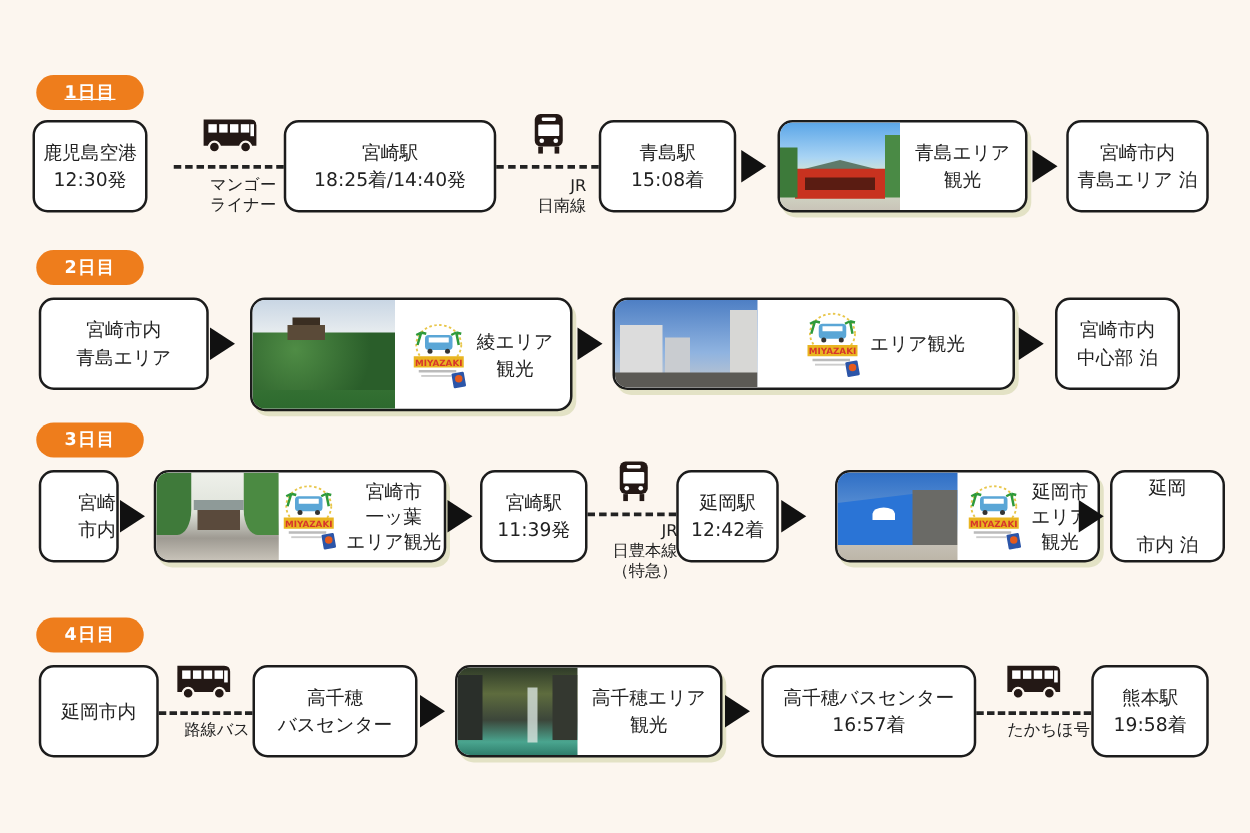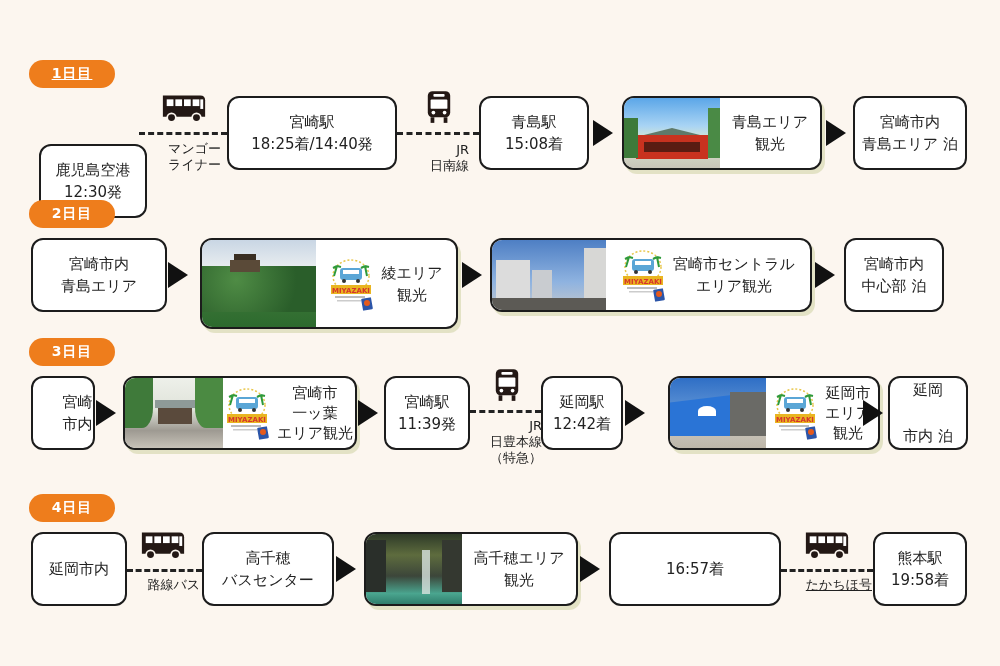--- a/index.html
+++ b/index.html
@@ -111,21 +111,21 @@
       <rect x="6" y="40" width="30" height="2" fill="#bbb"></rect>
       <rect x="8" y="44" width="24" height="1.5" fill="#ccc"></rect>
       <rect x="33" y="42" width="10" height="12" rx="1" fill="#2c55a8" transform="rotate(-10 38 48)"></rect>
       <circle cx="38" cy="47" r="3" fill="#e55a1c"></circle>
     </symbol>
   </defs>
 </svg>
 
 <div class="day-badge" style="left:29px;top:60px;text-decoration:underline;">1日目</div>
 
-<div class="box" style="left:39px;top:96px;width:108px;height:74px;margin-top:48px;">
+<div class="box" style="left:26px;top:96px;width:92px;height:74px;">
   <span>鹿児島空港</span>
   <span>12:30発</span>
 </div>
 <div class="dash" style="left:139px;top:132px;width:88px;"></div>
 <svg class="icon" style="left:160px;top:93px;" width="48" height="30">
     <use href="#bus"></use>
   </svg>
 <div class="tlabel" style="left:145px;top:141px;width:76px;">
   <span>マンゴー</span>
   <span>ライナー</span>
@@ -203,21 +203,20 @@
     <div class="abs" style="left:4px;top:20px;width:34px;height:44px;background:#dcdcdc;"></div>
     <div class="abs" style="left:40px;top:30px;width:20px;height:34px;background:#c9ccd0;"></div>
     <div class="abs" style="left:92px;top:8px;width:22px;height:56px;background:#d7d7d5;"></div>
     <div class="abs" style="left:0;top:58px;width:114px;height:14px;background:#5c5a55;"></div>
   </div>
   <div class="label">
     <svg class="logo" viewBox="0 0 46 56">
         <use href="#logo"></use>
       </svg>
     <div class="txt">
-      <span>宮崎市セントラル</span>
       <span>エリア観光</span>
     </div>
   </div>
 </div>
 <div class="arrow" style="left:815px;top:262px;"></div>
 
 <div class="box" style="left:844px;top:238px;width:100px;height:74px;">
   <span>宮崎市内</span>
   <span>中心部 泊</span>
 </div>
@@ -282,21 +281,21 @@
       </svg>
     <div class="txt" style="line-height:20px;">
       <span>延岡市</span>
       <span>エリア</span>
       <span>観光</span>
     </div>
   </div>
 </div>
 <div class="arrow" style="left:863px;top:400px;"></div>
 
-<div class="box" style="left:888px;top:376px;width:80px;height:74px;gap:24px;">
+<div class="box" style="left:888px;top:376px;width:92px;height:74px;gap:24px;">
   <span>延岡</span>
   <span>市内 泊</span>
 </div>
 
 <div class="day-badge" style="left:29px;top:494px;">4日目</div>
 
 <div class="box" style="left:31px;top:532px;width:96px;height:74px;">
   <span>延岡市内</span>
 </div>
 <div class="dash" style="left:127px;top:569px;width:75px;"></div>
@@ -322,26 +321,27 @@
   <div class="label">
     <div class="txt">
       <span>高千穂エリア</span>
       <span>観光</span>
     </div>
   </div>
 </div>
 <div class="arrow" style="left:580px;top:556px;"></div>
 
 <div class="box" style="left:609px;top:532px;width:172px;height:74px;">
+  <span>高千穂バスセンター</span>
   <span>16:57着</span>
 </div>
 <div class="dash" style="left:781px;top:569px;width:92px;"></div>
 <svg class="icon" style="left:803px;top:530px;" width="48" height="30">
     <use href="#bus"></use>
   </svg>
-<div class="tlabel" style="left:782px;top:577px;width:90px;text-decoration:underline;">
+<div class="tlabel" style="left:782px;top:577px;width:90px;">
   <span>たかちほ号</span>
 </div>
 
 <div class="box" style="left:873px;top:532px;width:94px;height:74px;">
   <span>熊本駅</span>
   <span>19:58着</span>
 </div>
 
 </body></html>

